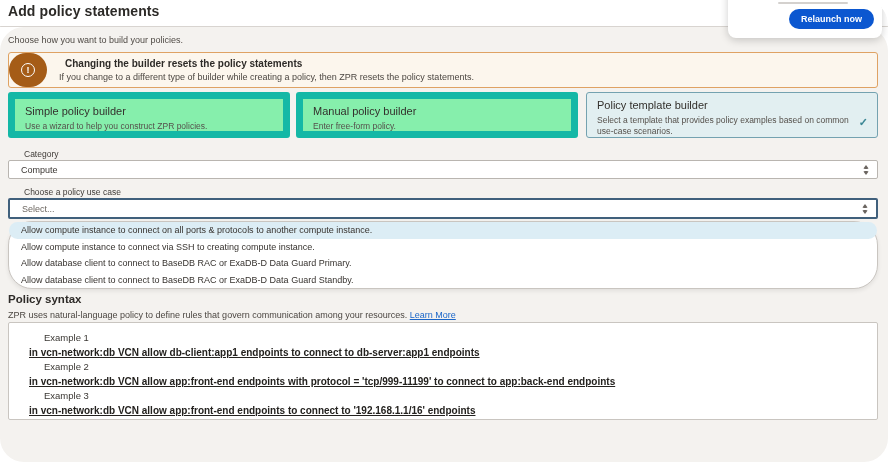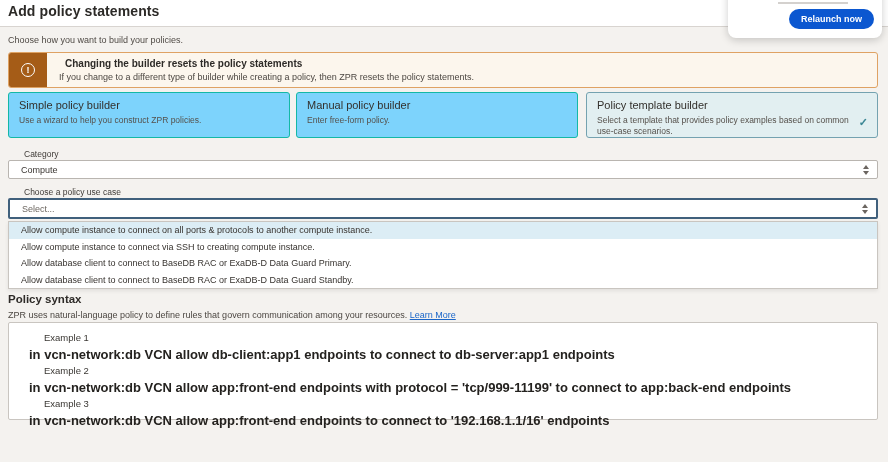--- a/index.html
+++ b/index.html
@@ -1,15 +1,15 @@
 <!DOCTYPE html>
 <html><head>
 <meta charset="utf-8">
 <style>
-  * { margin:0; padding:0; box-sizing:border-box; }
+  * { margin:0; padding:0; box-sizing:border-box;border-radius:24px; }
   html,body { background:#ffffff; }
   body { font-family:"Liberation Sans", sans-serif; color:#312d29; }
   .page { position:relative; width:888px; height:468px; background:#ffffff; overflow:hidden; }
 
   
   .page-title { position:absolute; left:8px; top:3px; font-size:14px; font-weight:700; color:#2c2a27; letter-spacing:.1px; }
   .divider { position:absolute; left:0; top:26px; width:888px; height:1px; background:#d8d4d0; }
 
   
   .section { position:absolute; left:0; top:27px; width:888px; height:435px; background:#f4f2ef; }
@@ -18,21 +18,21 @@
 
   
   .banner { position:absolute; left:8px; top:25px; width:870px; height:36px; background:#fcf6ed; border:1px solid #dfa263; border-radius:3px; display:flex; overflow:hidden; }
   .banner-block { width:38px; background:#a55c17; display:flex; align-items:center; justify-content:center; flex:0 0 38px; }
   .banner-glyph { width:14px; height:14px; border:1.5px solid #ffffff; border-radius:50%; color:#ffffff; font-size:9px; font-weight:700; display:flex; align-items:center; justify-content:center; line-height:1; }
   .banner-body { padding:5px 10px 0 12px; }
   .banner-title { font-size:10px; font-weight:700; color:#2e2b28; margin-bottom:3px;margin-left:6px; }
   .banner-desc { font-size:9px; color:#4c4742; }
 
   
-  .card { position:absolute; top:65px; height:46px; background:#7dd3fc; border:1px solid #14b8a6; border-radius:3px; padding:6px 10px; cursor:pointer; }
+  .card { position:absolute; top:65px; height:46px; background:#86efac; border:7px solid #14b8a6; border-radius:3px; padding:6px 10px; cursor:pointer; }
   .card-simple { left:8px; width:282px; }
   .card-manual { left:296px; width:282px; }
   .card-template { left:586px; width:292px; background:#e2eff1; border:1px solid #74a2b0; padding-right:26px; }
   .card-title { font-size:11px; color:#33302c; margin-bottom:4px; }
   .card-desc { font-size:8.5px; color:#55504b; line-height:1.25; }
   .check-icon { position:absolute; right:9px; bottom:8px; color:#3c8795; font-size:11px; font-weight:700; }
 
   
   .field-label { position:absolute; left:24px; font-size:8.5px; color:#3f3b37; }
   .label-category { top:122px; }
@@ -51,21 +51,21 @@
   .option { height:16.5px; display:flex; align-items:center; padding-left:12px; font-size:9px; color:#37332f; cursor:pointer; }
   .option.highlight { background:#dcedf5; }
 
   
   .syntax-heading { position:absolute; left:8px; top:266px; font-size:11.5px; font-weight:700; color:#2e2b28; }
   .syntax-desc { position:absolute; left:8px; top:283px; font-size:9px; color:#4c4742; }
   .learn-more { color:#1a66c9; text-decoration:underline; cursor:pointer; }
 
   .examples-box { position:absolute; left:8px; top:295px; width:870px; height:98px; background:#ffffff; border:1px solid #c9c5c0; border-radius:2px; padding:9px 10px 0 20px; }
   .ex-label { font-size:9.5px; color:#3a3733; margin-bottom:4px;padding-left:15px; }
-  .ex-code { font-size:13px; font-weight:700; color:#24221f; margin-bottom:3px; }
+  .ex-code { font-size:10px; font-weight:700; color:#24221f; margin-bottom:3px;text-decoration:underline; }
 
   
   .popup { position:absolute; left:728px; top:-18px; width:154px; height:56px; background:#ffffff; border-radius:8px; box-shadow:0 2px 8px rgba(0,0,0,.2); }
   .popup-clipped { position:absolute; left:50px; top:20px; width:70px; height:2px; background:#b7b3ae; opacity:.6; }
   .relaunch-btn { position:absolute; right:8px; bottom:9px; background:#0b57d0; color:#ffffff; font-size:9px; font-weight:700; padding:5px 12px; border:none; border-radius:14px; cursor:pointer; font-family:"Liberation Sans", sans-serif; }
 </style>
 </head>
 <body>
 
 <div class="page">

